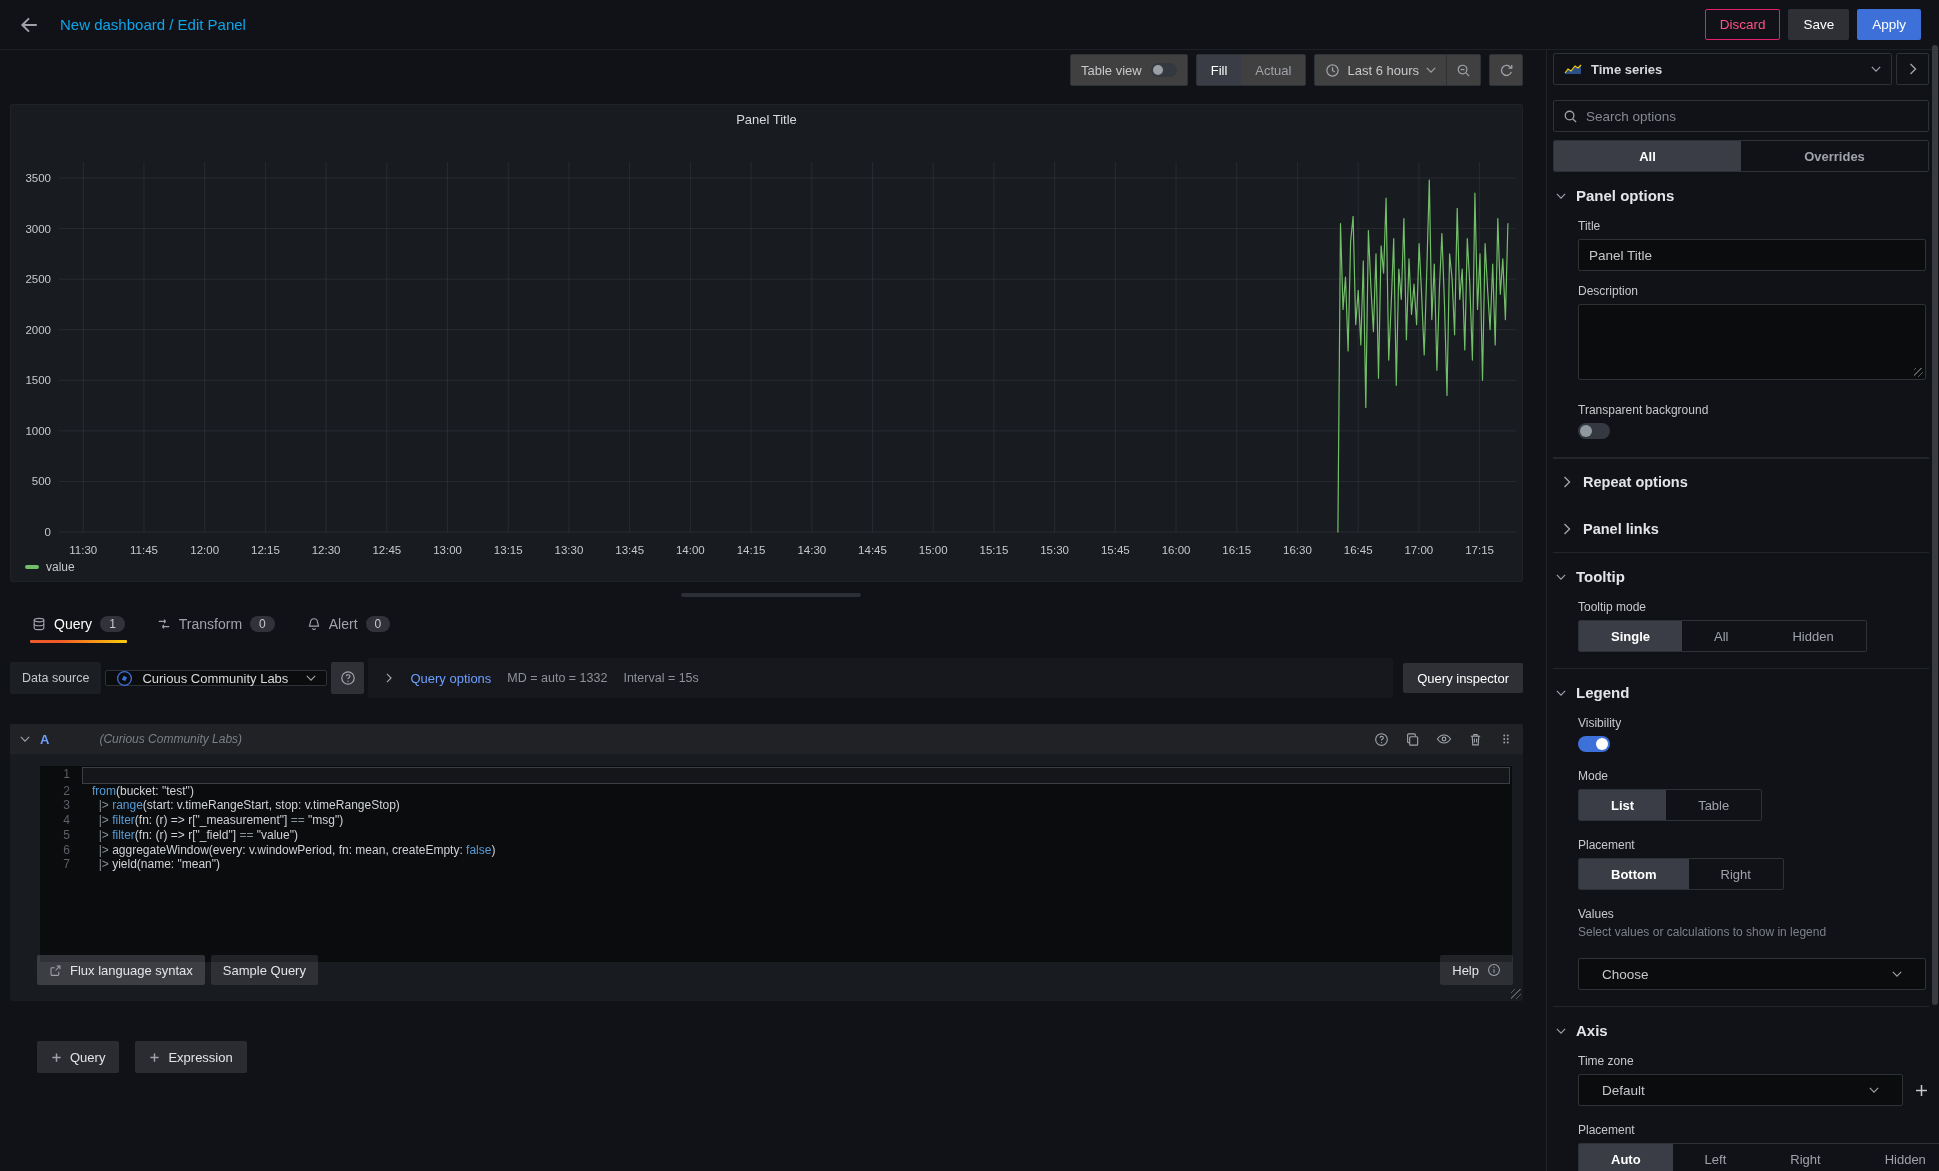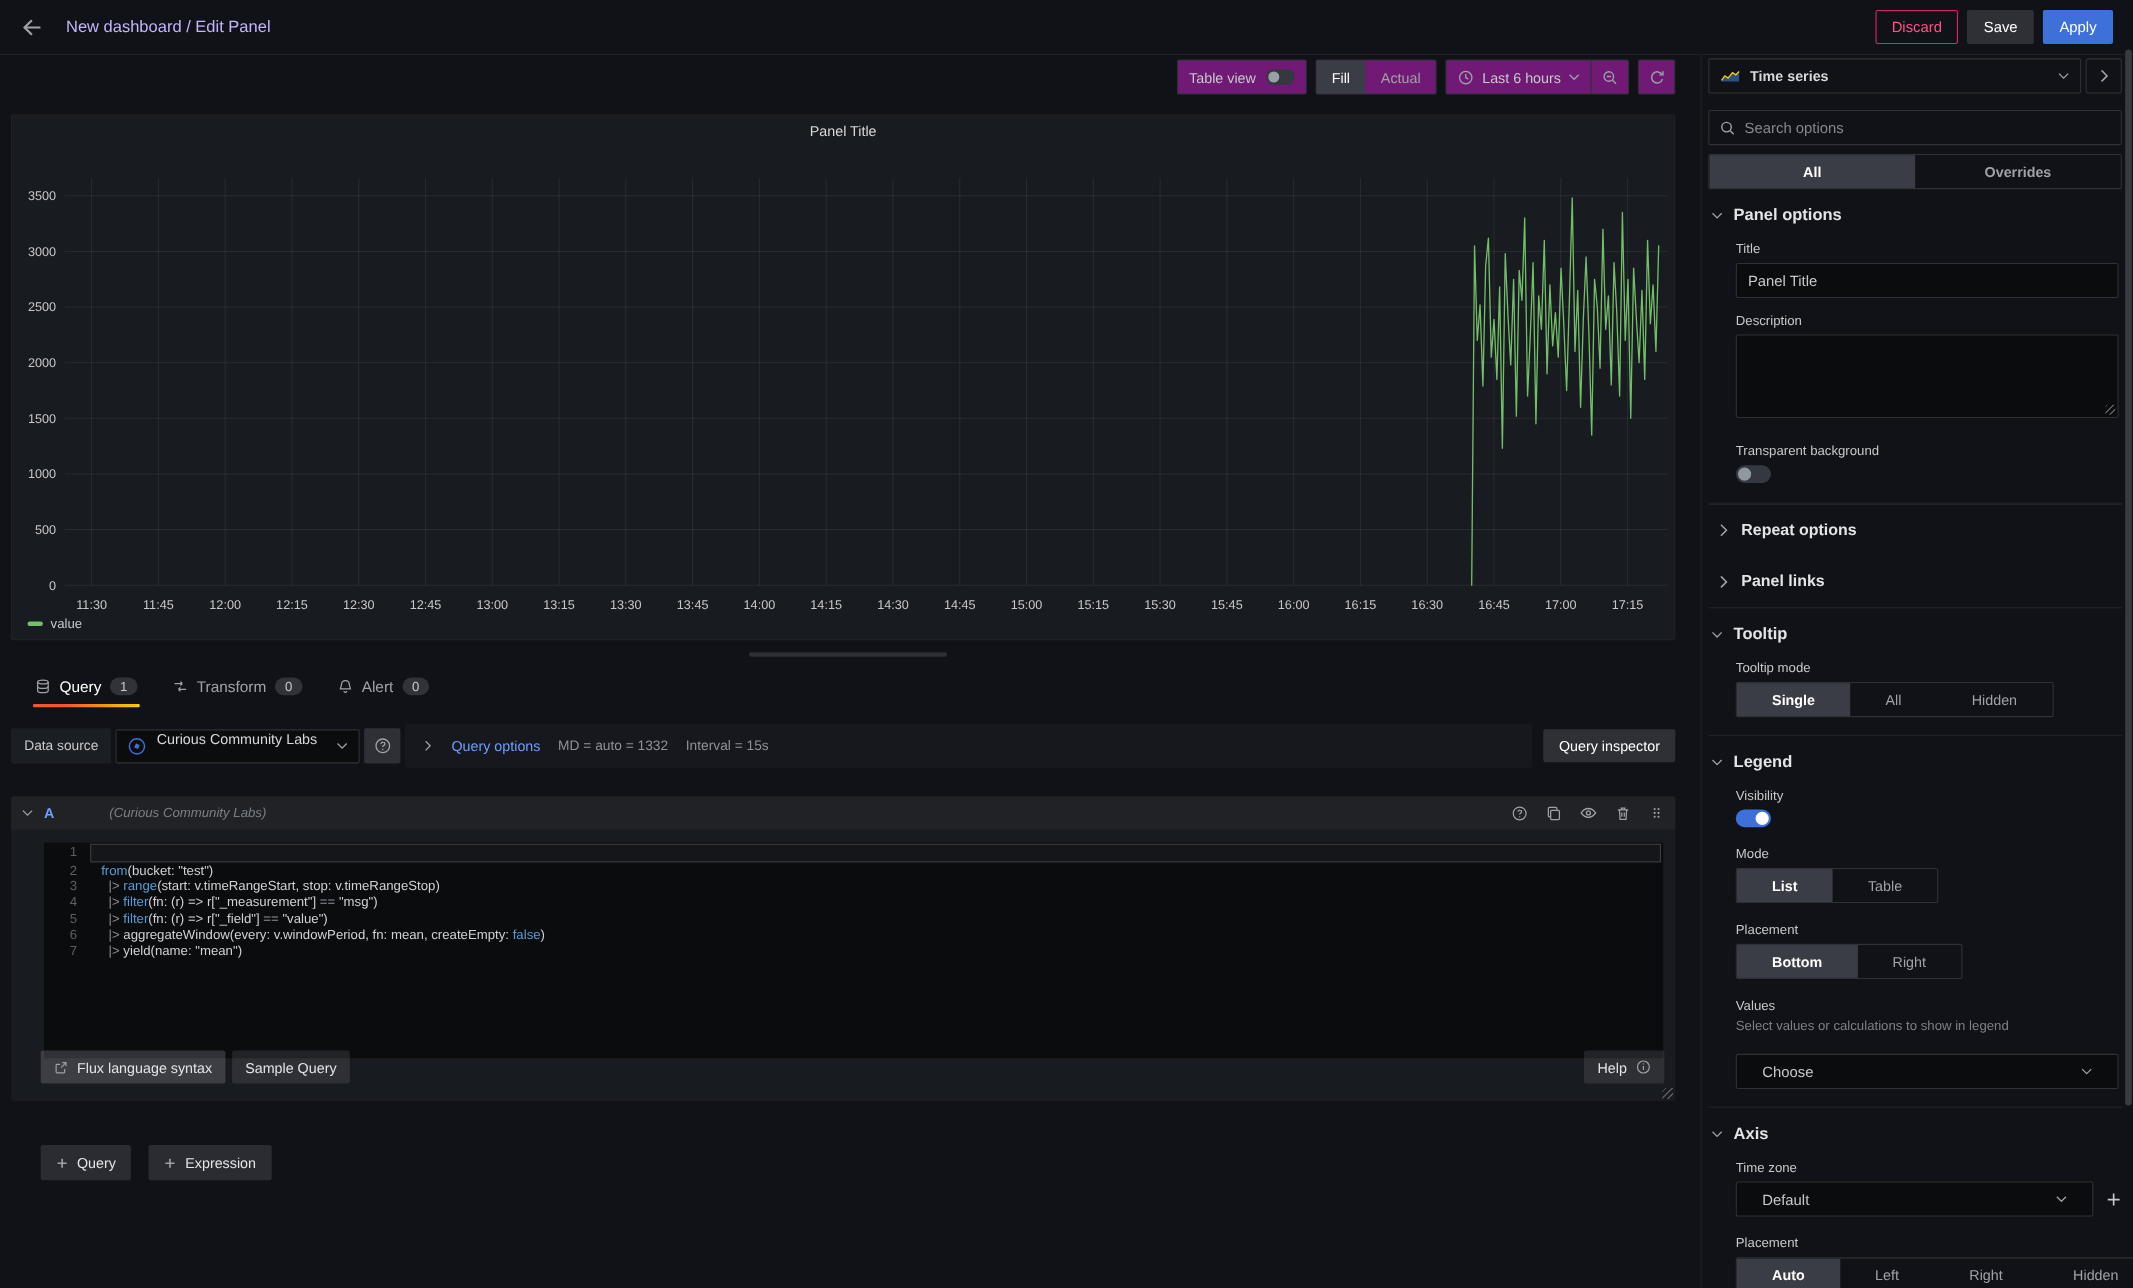--- a/index.html
+++ b/index.html
@@ -13,33 +13,33 @@
   html,body{width:1939px;height:1171px;overflow:hidden;background:var(--bg);color:var(--text);}
   body{position:relative;font-size:13px;}
   svg{display:block;}
   .ic{color:var(--dim);display:inline-flex;align-items:center;}
 
   
   .topbar{position:absolute;left:0;top:0;width:1939px;height:50px;background:#111217;
     border-bottom:1px solid #1d2025;display:flex;align-items:center;padding:0 18px 0 10px;}
   .back-btn{width:38px;height:38px;display:flex;align-items:center;justify-content:center;
     color:#c7c8cc;cursor:pointer;background:none;border:none;}
-  .tb-title{font-size:15px;font-weight:500;color:#c4b5fd;margin-left:12px;}
+  .tb-title{font-size:15px;font-weight:500;color:#0ea5e9;margin-left:12px;}
   .tb-actions{margin-left:auto;display:flex;gap:8px;}
   .btn{height:31px;padding:0 14px;border-radius:2px;font-size:13.5px;font-weight:500;
     display:inline-flex;align-items:center;border:1px solid transparent;cursor:pointer;background:var(--sel);color:#fff;}
   .btn.danger{background:transparent;border-color:#e0226e;color:#ff5286;}
   .btn.primary{background:var(--blue);color:#fff;}
 
   
   .left-area{position:absolute;left:0;top:50px;width:1541px;height:1121px;}
 
   .panel-toolbar{position:absolute;top:4px;right:18px;display:flex;gap:8px;align-items:center;height:32px;}
   .seg,.tv-box,.time-box,.sq-btn{height:32px;border:1px solid var(--border);border-radius:2px;
-    background:#701a75;display:flex;align-items:center;}
+    background:#404040;display:flex;align-items:center;}
   .tv-box{padding:0 10px;gap:9px;color:#c7c8cc;font-weight:500;}
   .mini-toggle{width:26px;height:14px;border-radius:8px;background:#34383f;position:relative;cursor:pointer;}
   .mini-toggle::after{content:"";position:absolute;left:2px;top:2px;width:10px;height:10px;border-radius:50%;background:#9aa0a8;}
   .seg .opt{padding:0 14px;height:100%;display:flex;align-items:center;color:var(--dim);font-weight:500;cursor:pointer;}
   .seg .opt.on{background:var(--selbg);color:#fff;}
   .time-box{padding:0;}
   .time-main{display:flex;align-items:center;gap:7px;padding:0 10px;height:100%;color:#c7c8cc;font-weight:500;cursor:pointer;}
   .time-zoom{width:34px;height:100%;border-left:1px solid var(--border);display:flex;align-items:center;justify-content:center;cursor:pointer;}
   .sq-btn{width:34px;justify-content:center;cursor:pointer;}
 
@@ -59,21 +59,21 @@
   .tabs{position:absolute;top:560px;left:30px;display:flex;gap:28px;}
   .tab{display:flex;align-items:center;gap:8px;padding:6px 2px 11px;position:relative;cursor:pointer;color:var(--dim);font-size:14px;font-weight:500;}
   .tab.active{color:#fff;}
   .tab.active::after{content:"";position:absolute;left:0;right:0;bottom:0;height:3px;border-radius:1px;
     background:linear-gradient(90deg,#f05a28 30%,#fbca0a 99%);}
   .badge{background:rgba(204,204,220,0.18);color:#c7c8cc;border-radius:10px;font-size:12px;padding:1px 9px;font-weight:400;}
 
   .ds-row{position:absolute;top:608px;left:10px;width:1513px;height:40px;display:flex;align-items:center;gap:4px;}
   .ds-label{height:32px;display:flex;align-items:center;padding:0 12px;background:#1b1e23;border-radius:2px;
     font-size:12.5px;font-weight:500;color:#c7c8cc;}
-  .ds-select{height:31px;display:flex;gap:9px;padding:0 10px;background:var(--input);
+  .ds-select{height:16px;display:flex;align-items:center;gap:9px;padding:0 10px;background:var(--input);
     border:1px solid var(--border);border-radius:2px;min-width:222px;cursor:pointer;}
   .ds-select .name{font-size:13px;color:#d8d9da;}
   .ds-help{width:33px;height:32px;background:var(--sel);border-radius:2px;display:flex;align-items:center;justify-content:center;cursor:pointer;}
   .ds-opts{flex:1;align-self:stretch;background:#16181d;border-radius:2px;display:flex;align-items:center;gap:16px;padding:0 16px;}
   .qo-link{color:var(--link);font-weight:500;cursor:pointer;}
   .qo-info{color:#8e9197;font-size:12.5px;}
   .qi-btn{height:30px;margin-left:6px;padding:0 14px;background:var(--sel);border-radius:2px;display:flex;
     align-items:center;color:#fff;font-weight:500;cursor:pointer;}
 
   .query-card{position:absolute;top:674px;left:10px;width:1513px;height:277px;background:var(--card);border-radius:2px;}

